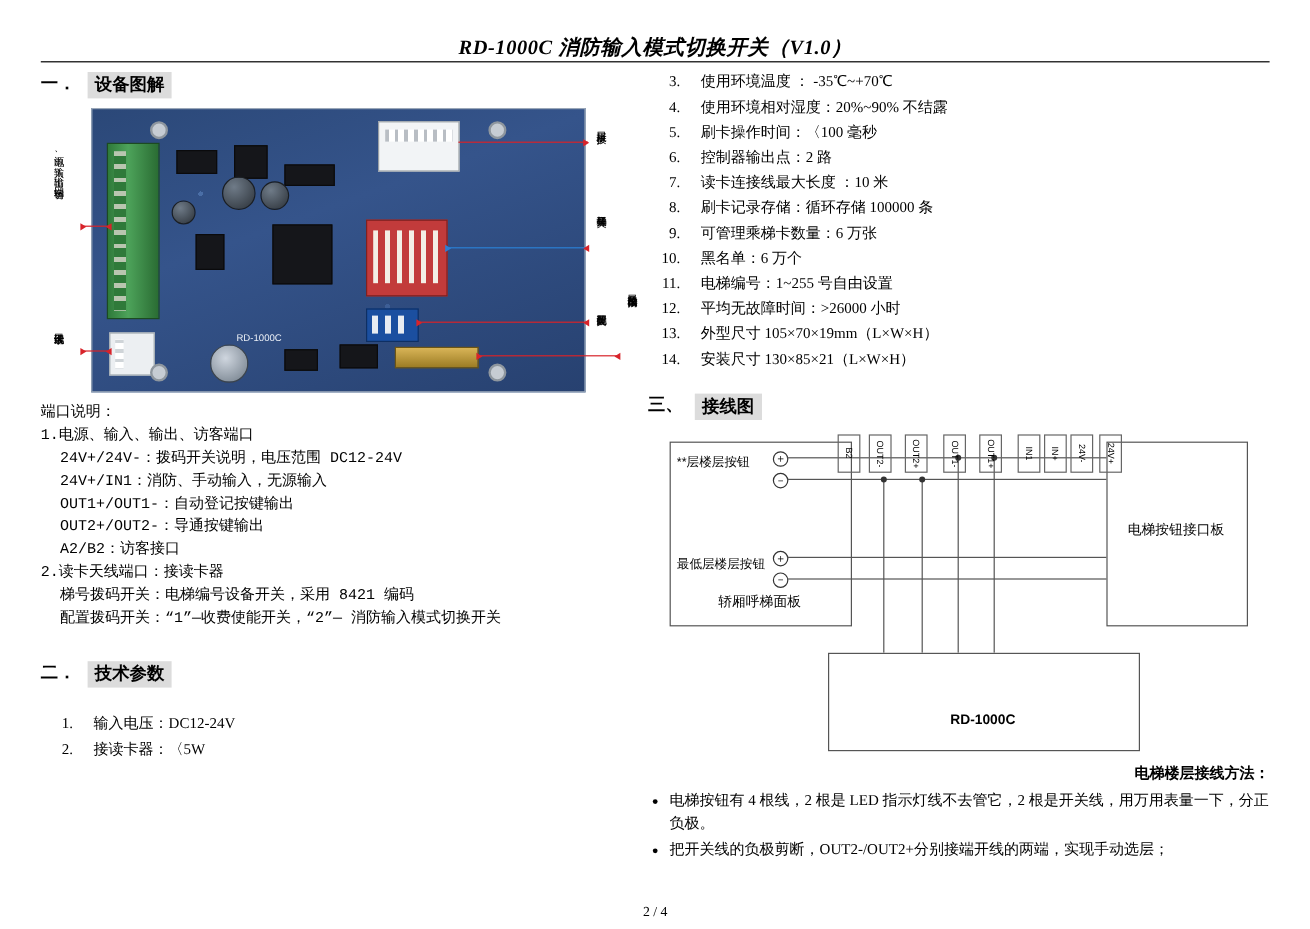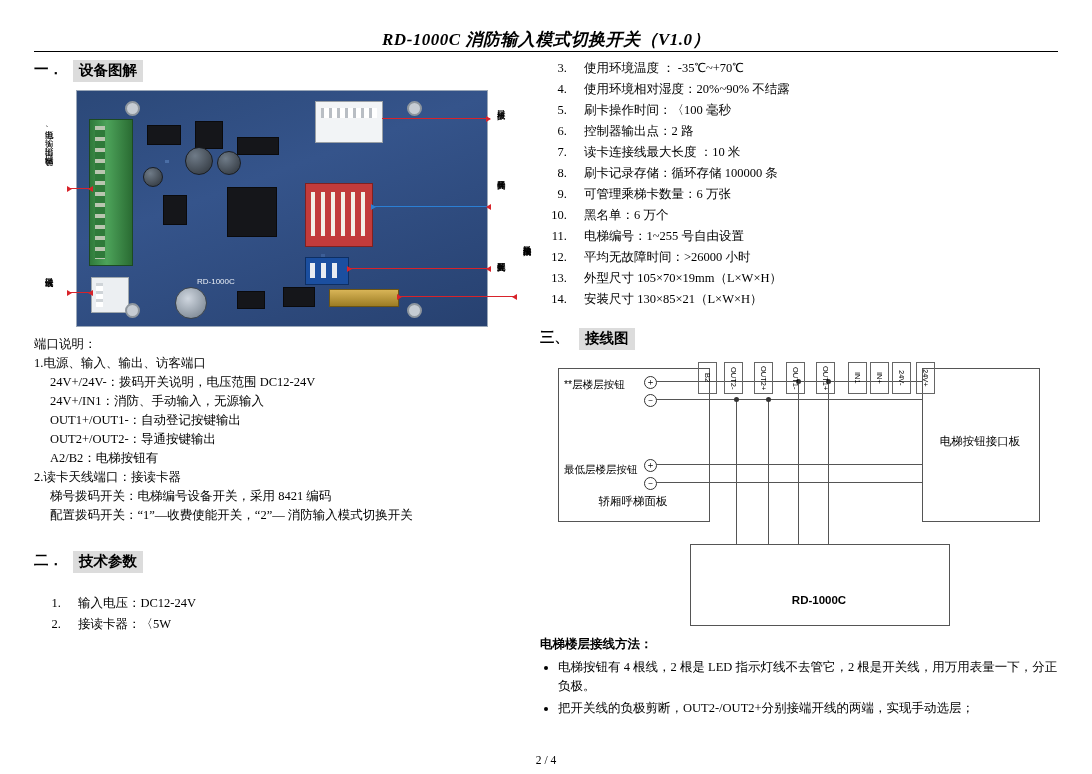--- a/index.html
+++ b/index.html
@@ -102,21 +102,21 @@
     border-left:5px solid #d8232a; border-top:3px solid transparent; border-bottom:3px solid transparent;
   }
   .arrow-hl:after{
     content:""; position:absolute; left:-1px; top:-3px;
     border-right:5px solid #d8232a; border-top:3px solid transparent; border-bottom:3px solid transparent;
   }
   .arrow-blue { border-top:1px solid #2b7fd4; }
   .arrow-blue:after{ border-left-color:#2b7fd4; }
 
   .txt { font-size:12.5px; line-height:19px; }
-  .txt p { margin:0; }
+  .txt p { margin:0;font-family:Liberation Mono, monospace; }
   .indent1 { padding-left:16px; }
 
   ol.spec { margin:20px 0 0 0; padding-left:30px; font-size:12.5px; line-height:21px;}
   ol.spec li { padding-left:14px; }
 
   
   .wire-wrap { position:relative; width:500px; height:272px; margin-top:6px; }
   .wbox { position:absolute; border:1px solid #555; background:#fff; }
   .wline { position:absolute; background:#555; }
   .wlabel { position:absolute; font-size:10.5px; font-family:"Liberation Sans", sans-serif; }
@@ -195,21 +195,21 @@
     </div>
 
 
     <div class="txt" style="margin-top:10px;">
       <p>端口说明：</p>
       <p>1.电源、输入、输出、访客端口</p>
       <p class="indent1">24V+/24V-：拨码开关说明，电压范围 DC12-24V</p>
       <p class="indent1">24V+/IN1：消防、手动输入，无源输入</p>
       <p class="indent1">OUT1+/OUT1-：自动登记按键输出</p>
       <p class="indent1">OUT2+/OUT2-：导通按键输出</p>
-      <p class="indent1">A2/B2：电梯按钮有</p>
+      <p class="indent1">A2/B2：访客接口</p>
       <p>2.读卡天线端口：接读卡器</p>
       <p class="indent1">梯号拨码开关：电梯编号设备开关，采用 8421 编码</p>
       <p class="indent1">配置拨码开关：“1”—收费使能开关，“2”— 消防输入模式切换开关</p>
     </div>
 
     <div class="sec-head" style="margin-top:26px;">
       <span class="sec-num">二．</span>
       <span class="sec-label">技术参数</span>
     </div>
 
@@ -278,21 +278,21 @@
       <div class="pin" style="left:184px;">OUT2-</div>
       <div class="pin" style="left:214px;">OUT2+</div>
       <div class="pin" style="left:246px;">OUT1-</div>
       <div class="pin" style="left:276px;">OUT1+</div>
       <div class="pin" style="left:308px;">IN1</div>
       <div class="pin" style="left:330px;">IN+</div>
       <div class="pin" style="left:352px;">24V-</div>
       <div class="pin" style="left:376px;">24V+</div>
     </div>
 
-    <div class="bold" style="font-size:12.5px; margin-top:6px;">电梯楼层接线方法：</div>
+    <div class="bold" style="font-size:12.5px; margin-top:6px;text-align:right;">电梯楼层接线方法：</div>
     <ul class="notes">
       <li>电梯按钮有 4 根线，2 根是 LED 指示灯线不去管它，2 根是开关线，用万用表量一下，分正负极。</li>
       <li>把开关线的负极剪断，OUT2-/OUT2+分别接端开线的两端，实现手动选层；</li>
     </ul>
   </div>
 
   <div class="footer">2 / 4</div>
 </div>
 
 </body></html>

